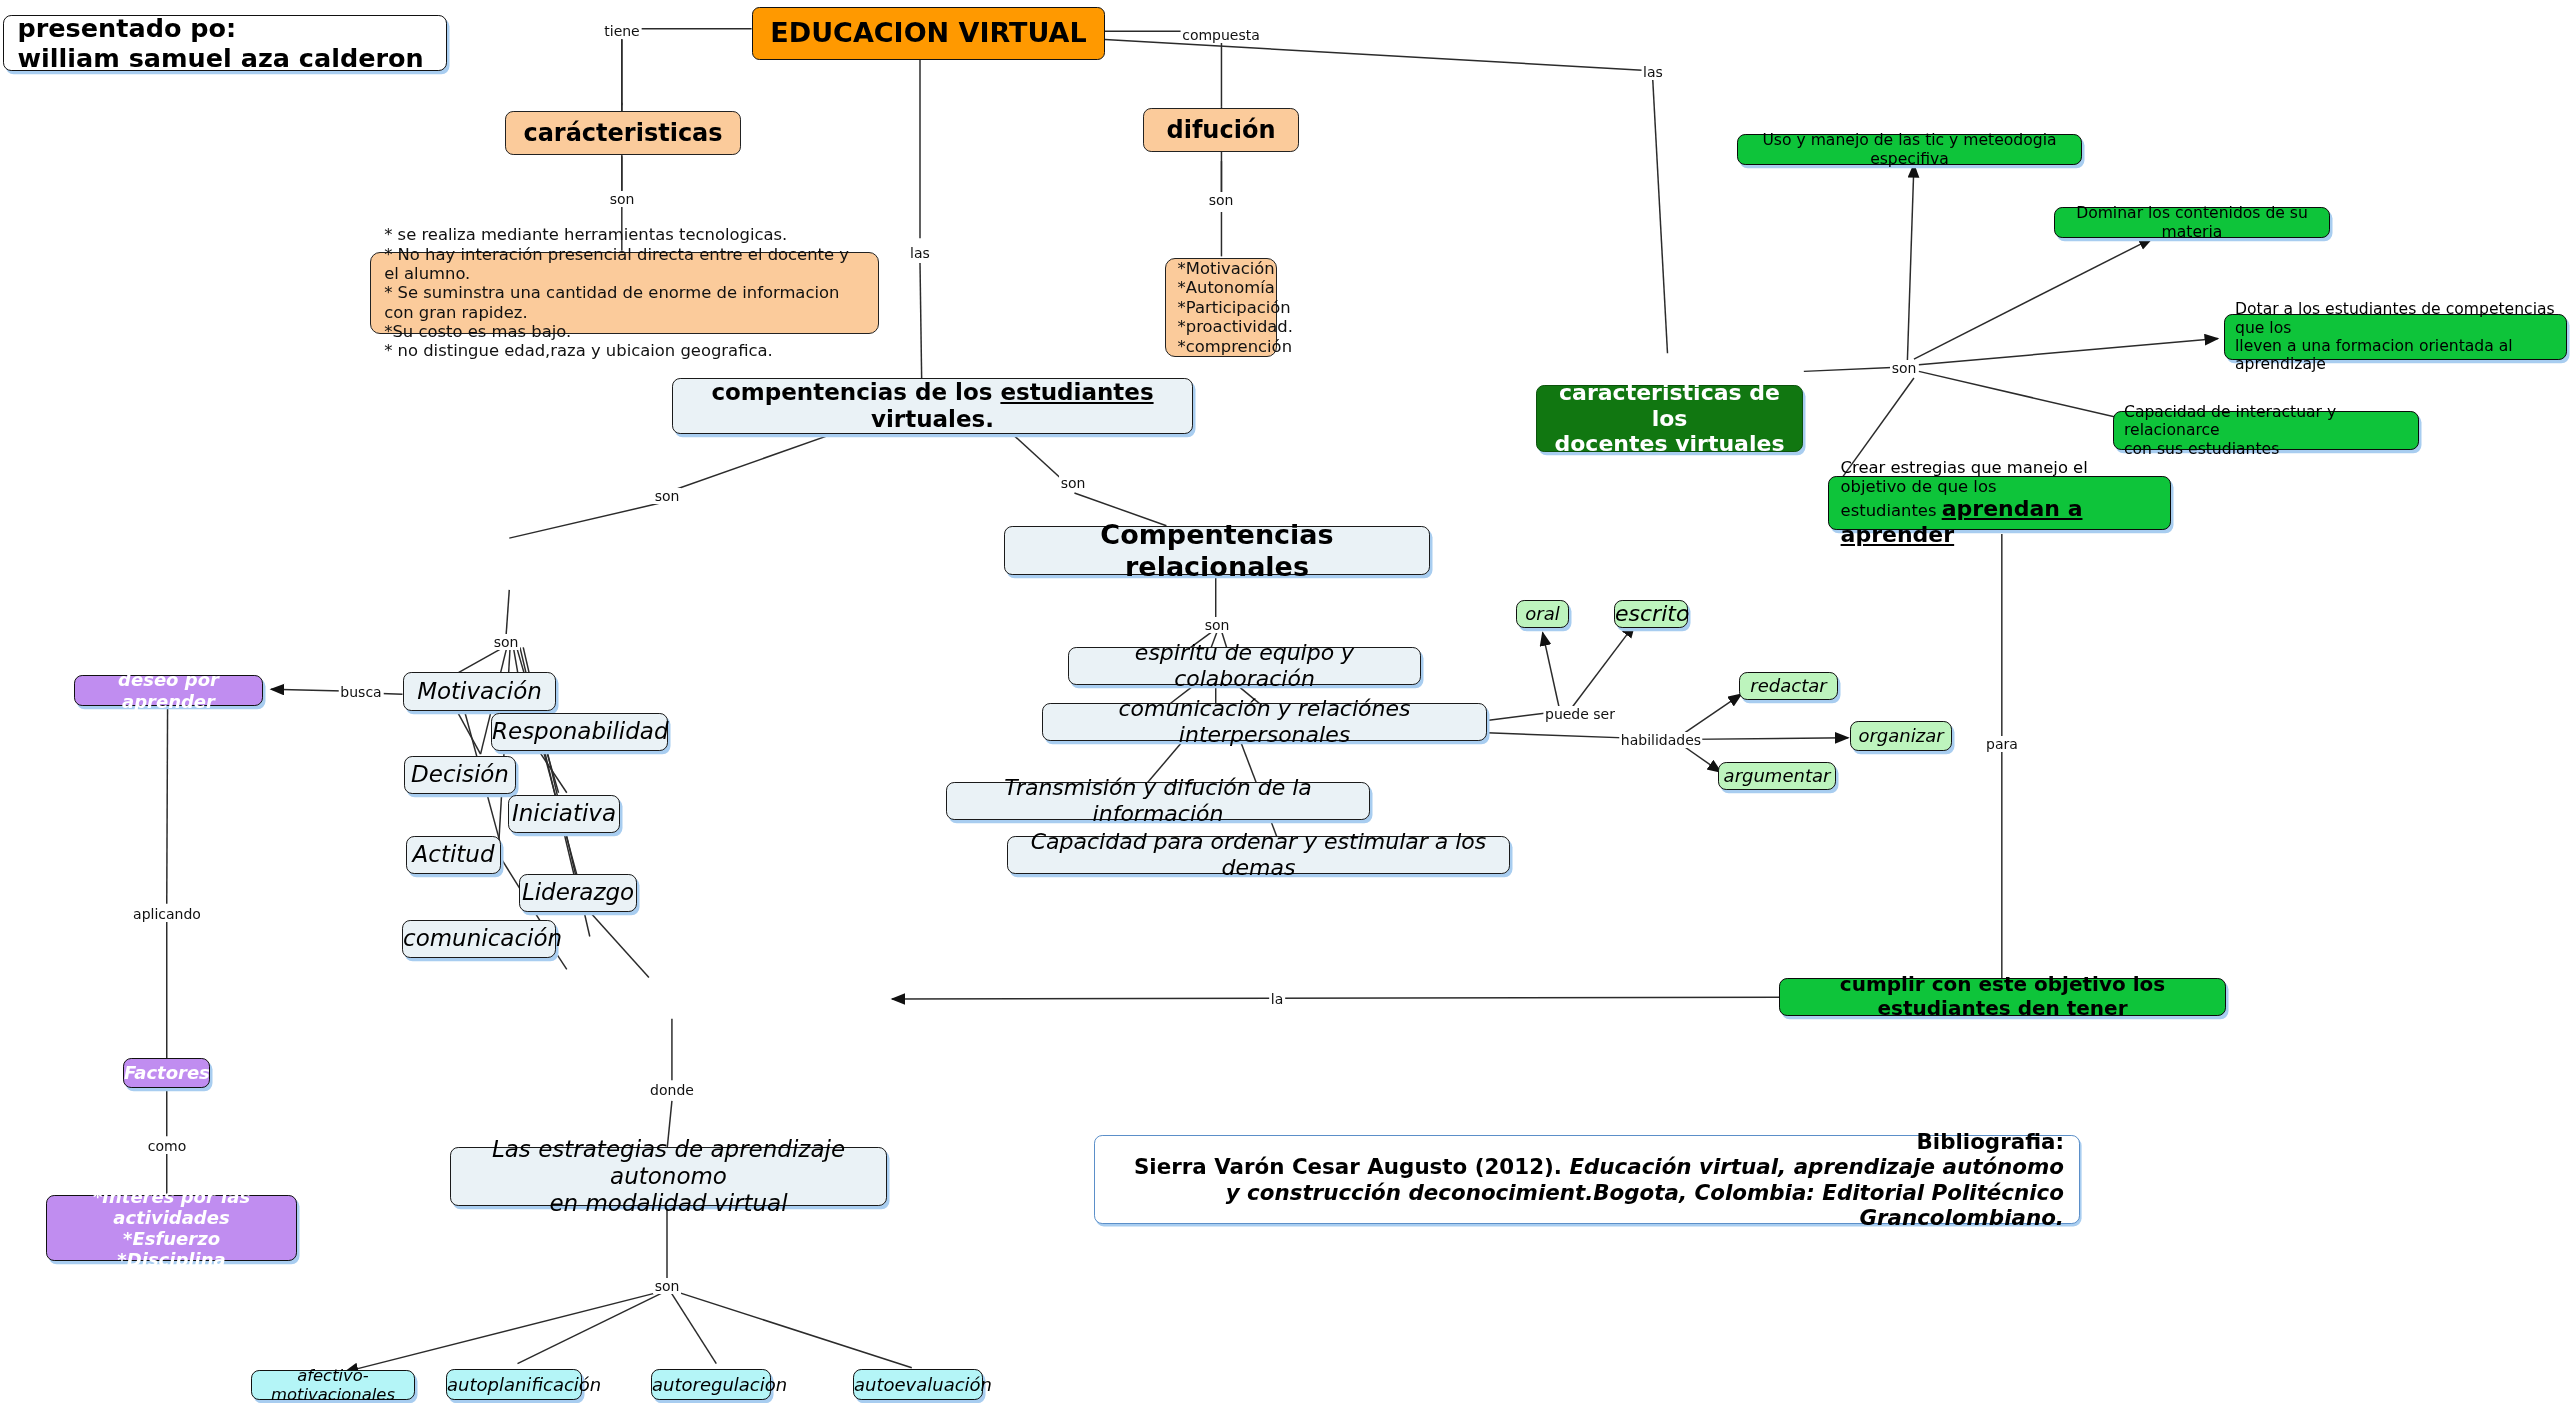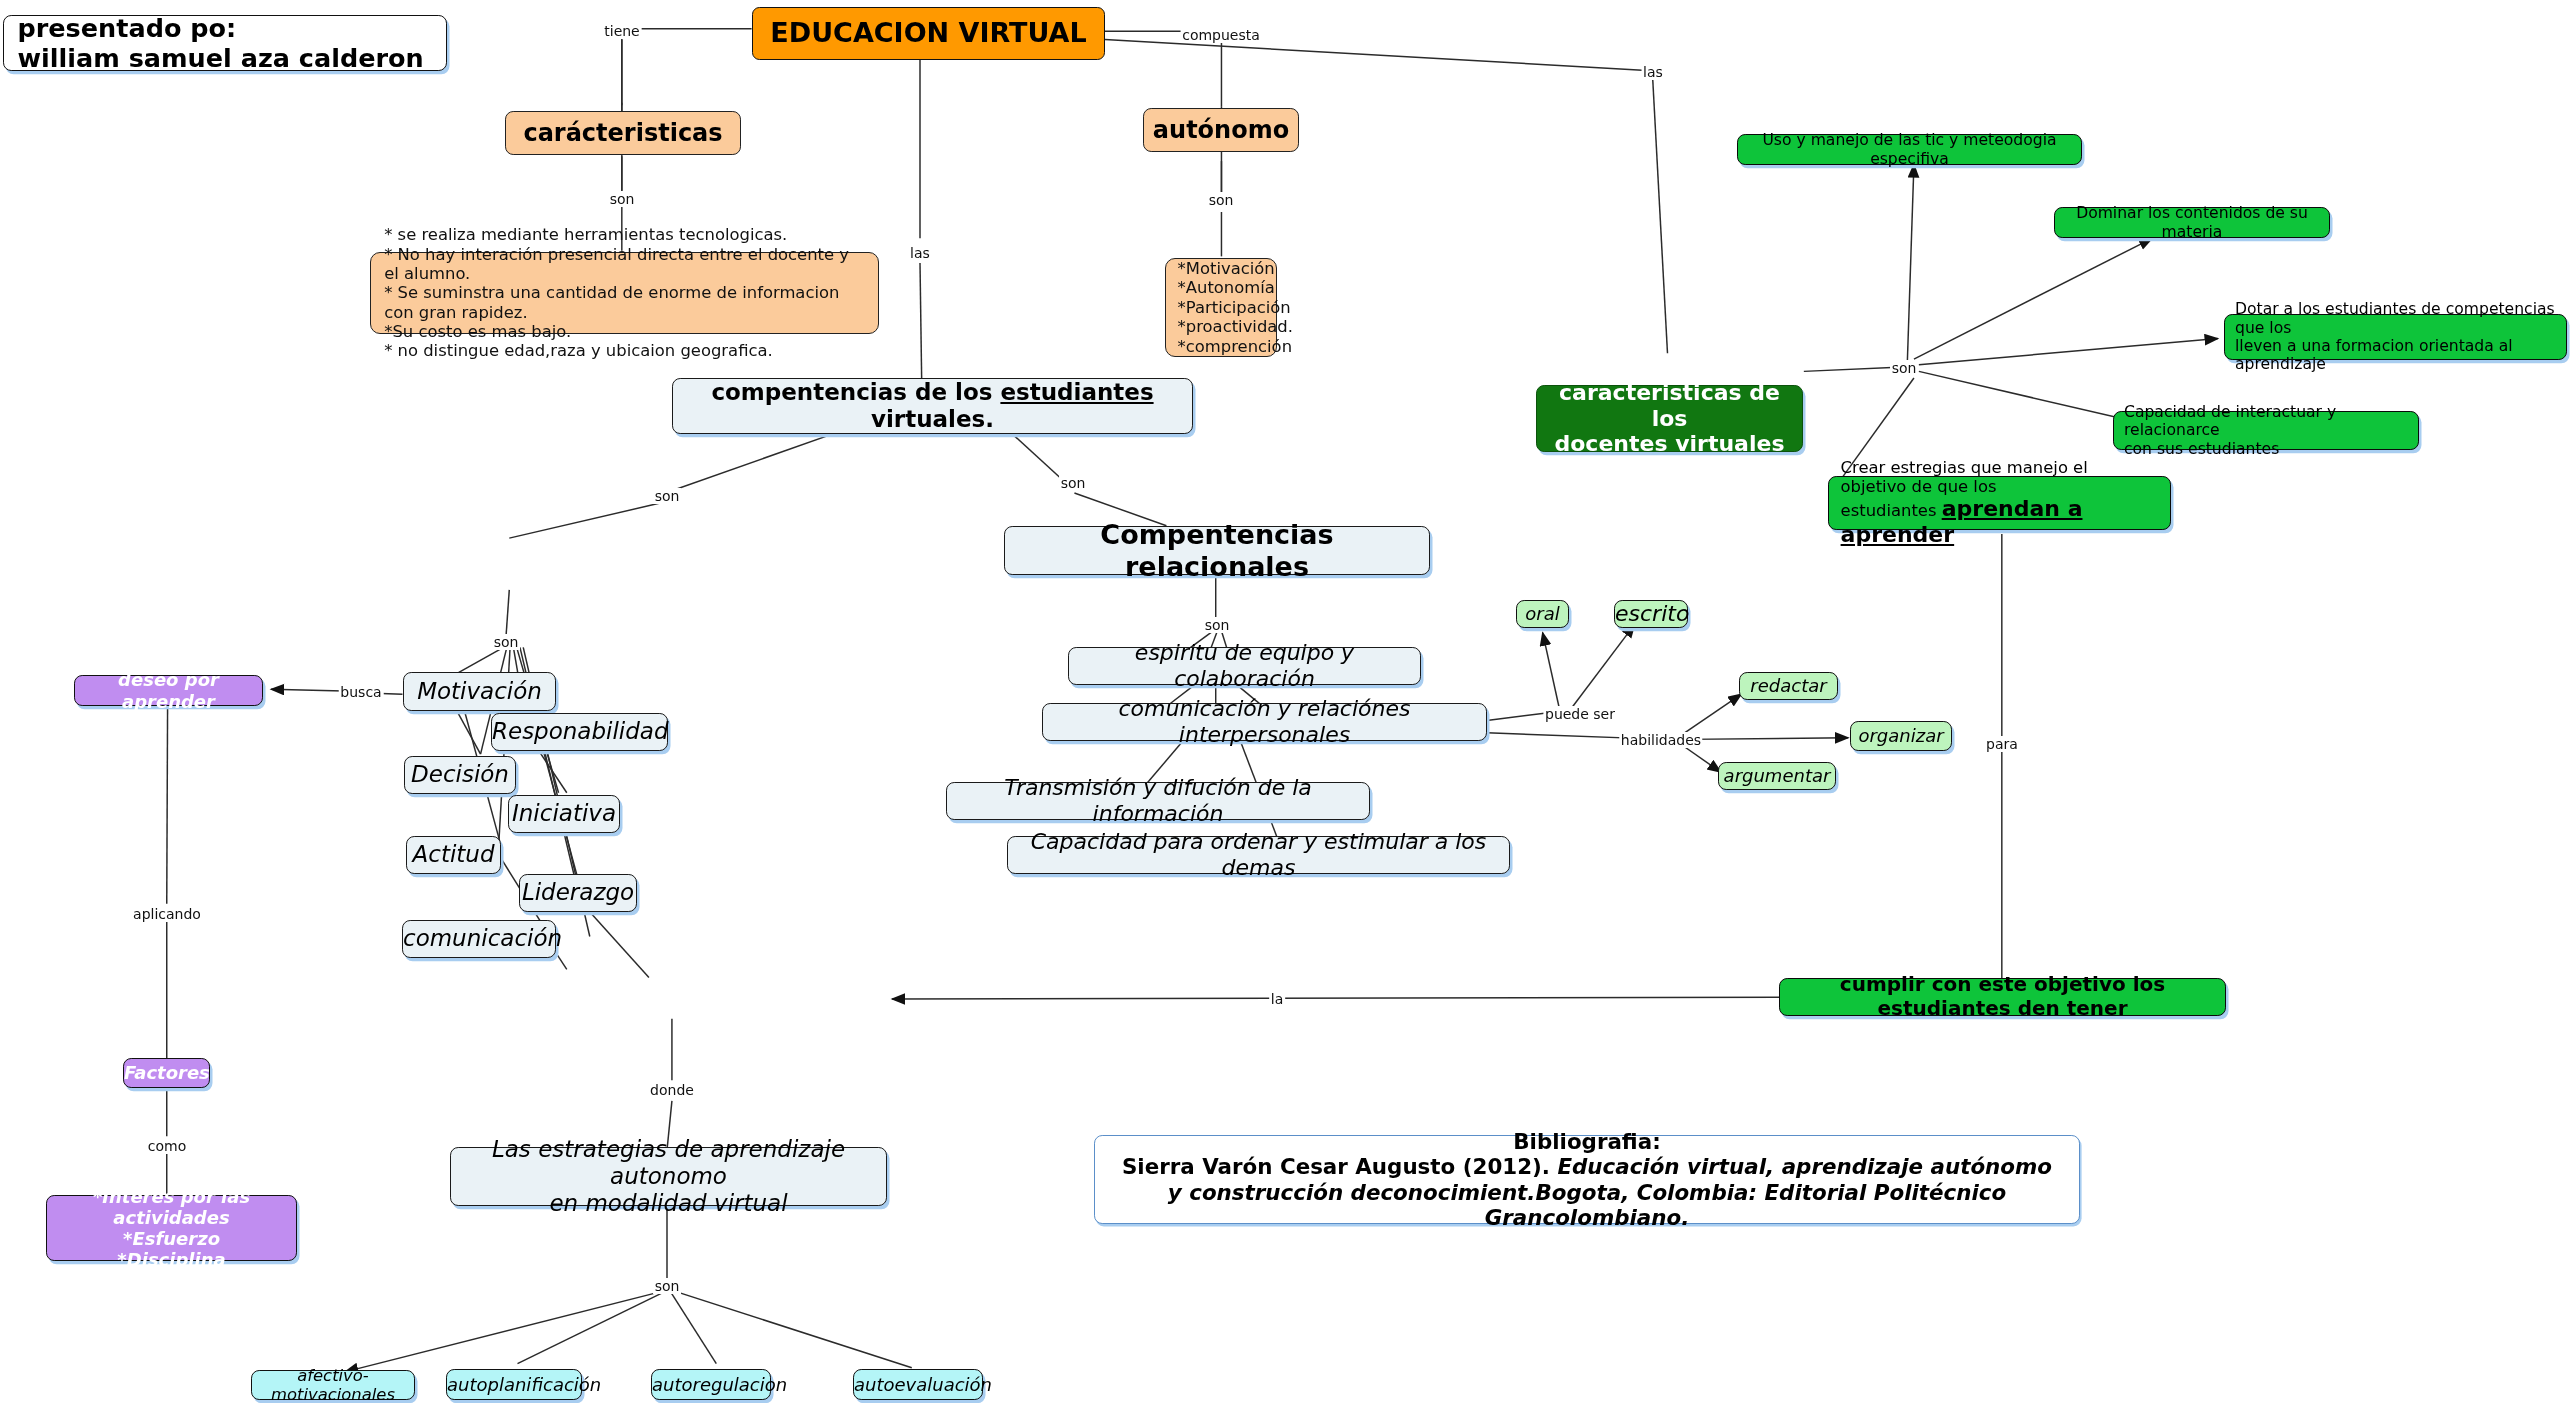--- a/index.html
+++ b/index.html
@@ -151,21 +151,21 @@
 
   <div class="node n-title" style="left:752px;top:6.6px;width:353px;height:53px;">
     <span class="txt">EDUCACION VIRTUAL</span>
   </div>
 
   <div class="node n-orange" style="left:505px;top:111px;width:236px;height:44px;">
     <span class="txt">carácteristicas</span>
   </div>
 
   <div class="node n-orange" style="left:1143px;top:108px;width:156px;height:44px;">
-    <span class="txt">autónomo</span>
+    <span class="txt">difución</span>
   </div>
 
   <div class="node n-orangelist" style="left:370px;top:252px;width:509px;height:82px;padding:5.8px 8.2px;">
     <span class="txt" style="white-space:pre-line;">* se realiza mediante herramientas tecnologicas.
 * No hay interación presencial directa entre el docente y el alumno.
 * Se suminstra una cantidad de enorme de informacion  con gran rapidez.
 *Su costo es mas bajo.
 * no distingue edad,raza y ubicaion geografica.</span>
   </div>
 
@@ -317,21 +317,21 @@
 
   <div class="node n-cyan" style="left:651px;top:1369px;width:120px;height:31px;font-size:18px;">
     <span class="txt">autoregulacion</span>
   </div>
 
   <div class="node n-cyan" style="left:853px;top:1369px;width:130px;height:31px;font-size:18px;">
     <span class="txt">autoevaluación</span>
   </div>
 
   <div class="node n-white" style="left:1094px;top:1135px;width:986px;height:89px;padding:5px 10px;font-size:21.4px;box-shadow:1.6px 2.5px 0 0 #a8cdf0;">
-    <span class="txt" style="text-align:center;">
+    <span class="txt" style="text-align:right;">
       <span>Bibliografia:</span><br>
       <span>Sierra Varón Cesar Augusto (2012).</span><span style="font-style:italic;"> Educación virtual, aprendizaje autónomo</span><br>
       <span style="font-style:italic;">y construcción deconocimient.Bogota, Colombia: Editorial Politécnico Grancolombiano.</span>
     </span>
   </div>
 
   <span class="linklabel" style="left:622px;top:31px;">tiene</span>
   <span class="linklabel" style="left:1221px;top:35px;">compuesta</span>
   <span class="linklabel" style="left:1653px;top:72px;">las</span>
   <span class="linklabel" style="left:622px;top:199px;">son</span>

